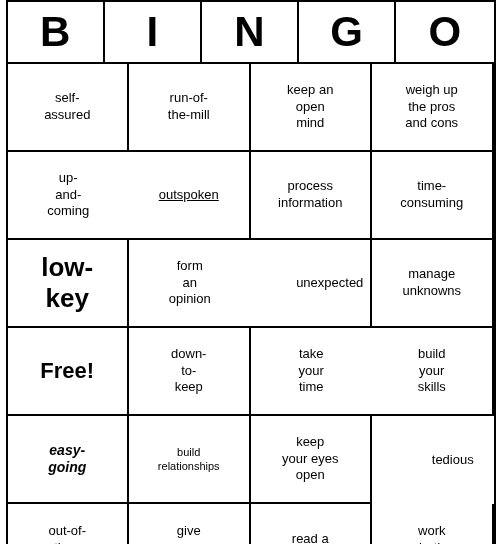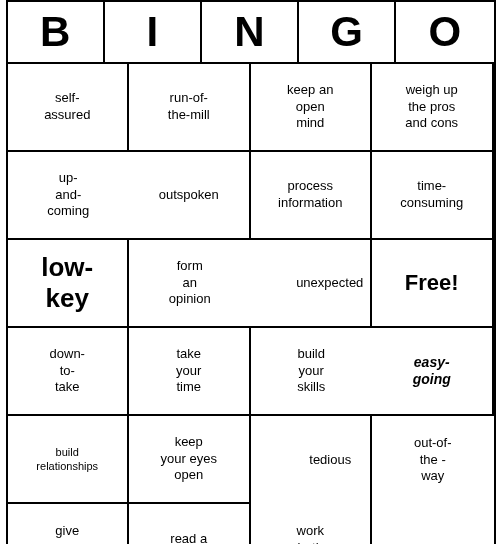--- a/index.html
+++ b/index.html
@@ -107,21 +107,21 @@
         <span class="cell-text" style="white-space: pre-line;">weigh up
 the pros
 and cons</span>
       </div>
       <div class="bingo-cell">
         <span class="cell-text" style="white-space: pre-line;">up-
 and-
 coming</span>
       </div>
       <div class="bingo-cell">
-        <span class="cell-text" style="white-space: pre-line;">outspoken</span>
+        <span class="cell-text" style="white-space: pre-line; text-decoration: underline;">outspoken</span>
       </div>
       <div class="bingo-cell">
         <span class="cell-text" style="white-space: pre-line;">process
 information</span>
       </div>
       <div class="bingo-cell">
         <span class="cell-text" style="white-space: pre-line;">time-
 consuming</span>
       </div>
       <div class="bingo-cell">
@@ -130,26 +130,30 @@
       </div>
       <div class="bingo-cell">
         <span class="cell-text" style="white-space: pre-line;">form
 an
 opinion</span>
       </div>
       <div class="bingo-cell">
         <span class="cell-text" style="white-space: pre-line; padding-left: 39px;">unexpected</span>
       </div>
       <div class="bingo-cell">
+        <span class="cell-text" style="white-space: pre-line;">manage
+unknowns</span>
+      </div>
+      <div class="bingo-cell">
         <span class="cell-text free-cell" style="white-space: pre-line;">Free!</span>
       </div>
       <div class="bingo-cell">
         <span class="cell-text" style="white-space: pre-line;">down-
 to-
-take</span>
+keep</span>
       </div>
       <div class="bingo-cell">
         <span class="cell-text" style="white-space: pre-line;">take
 your
 time</span>
       </div>
       <div class="bingo-cell">
         <span class="cell-text" style="white-space: pre-line;">build
 your
 skills</span>

